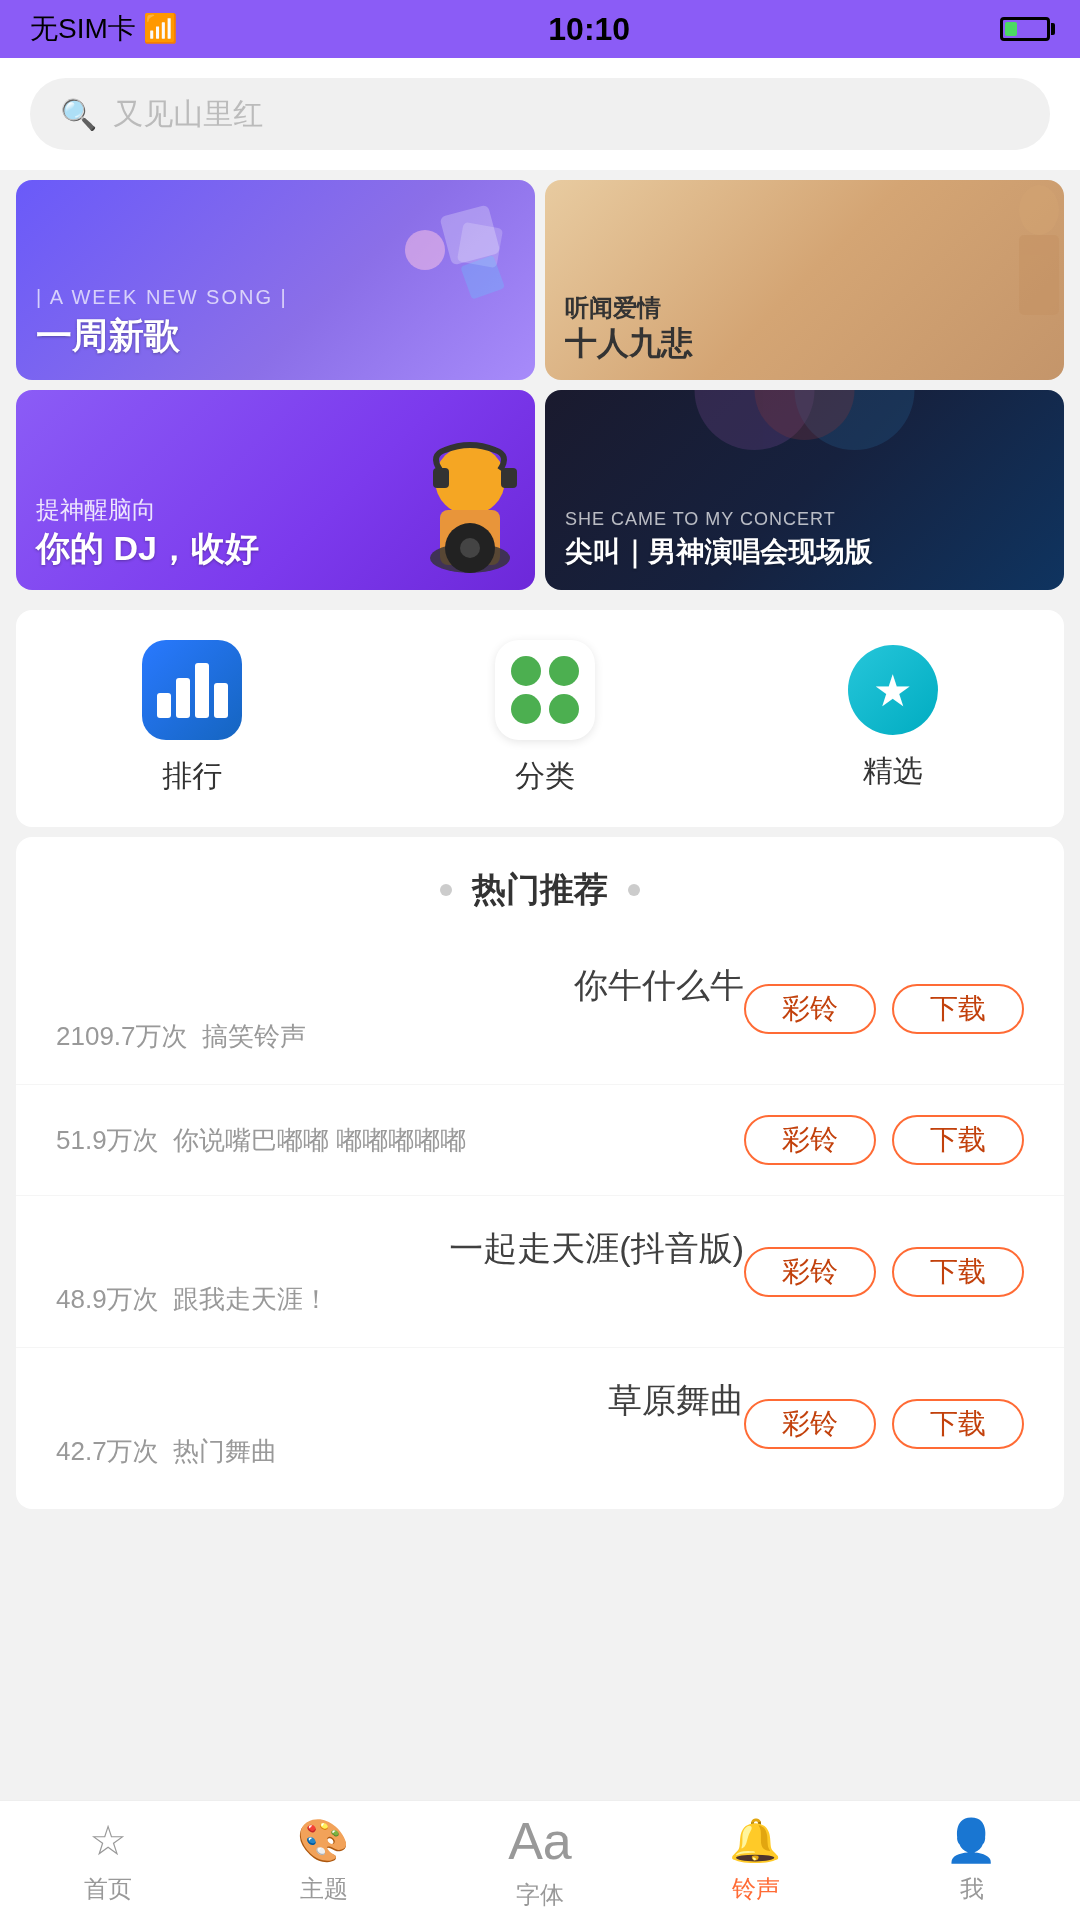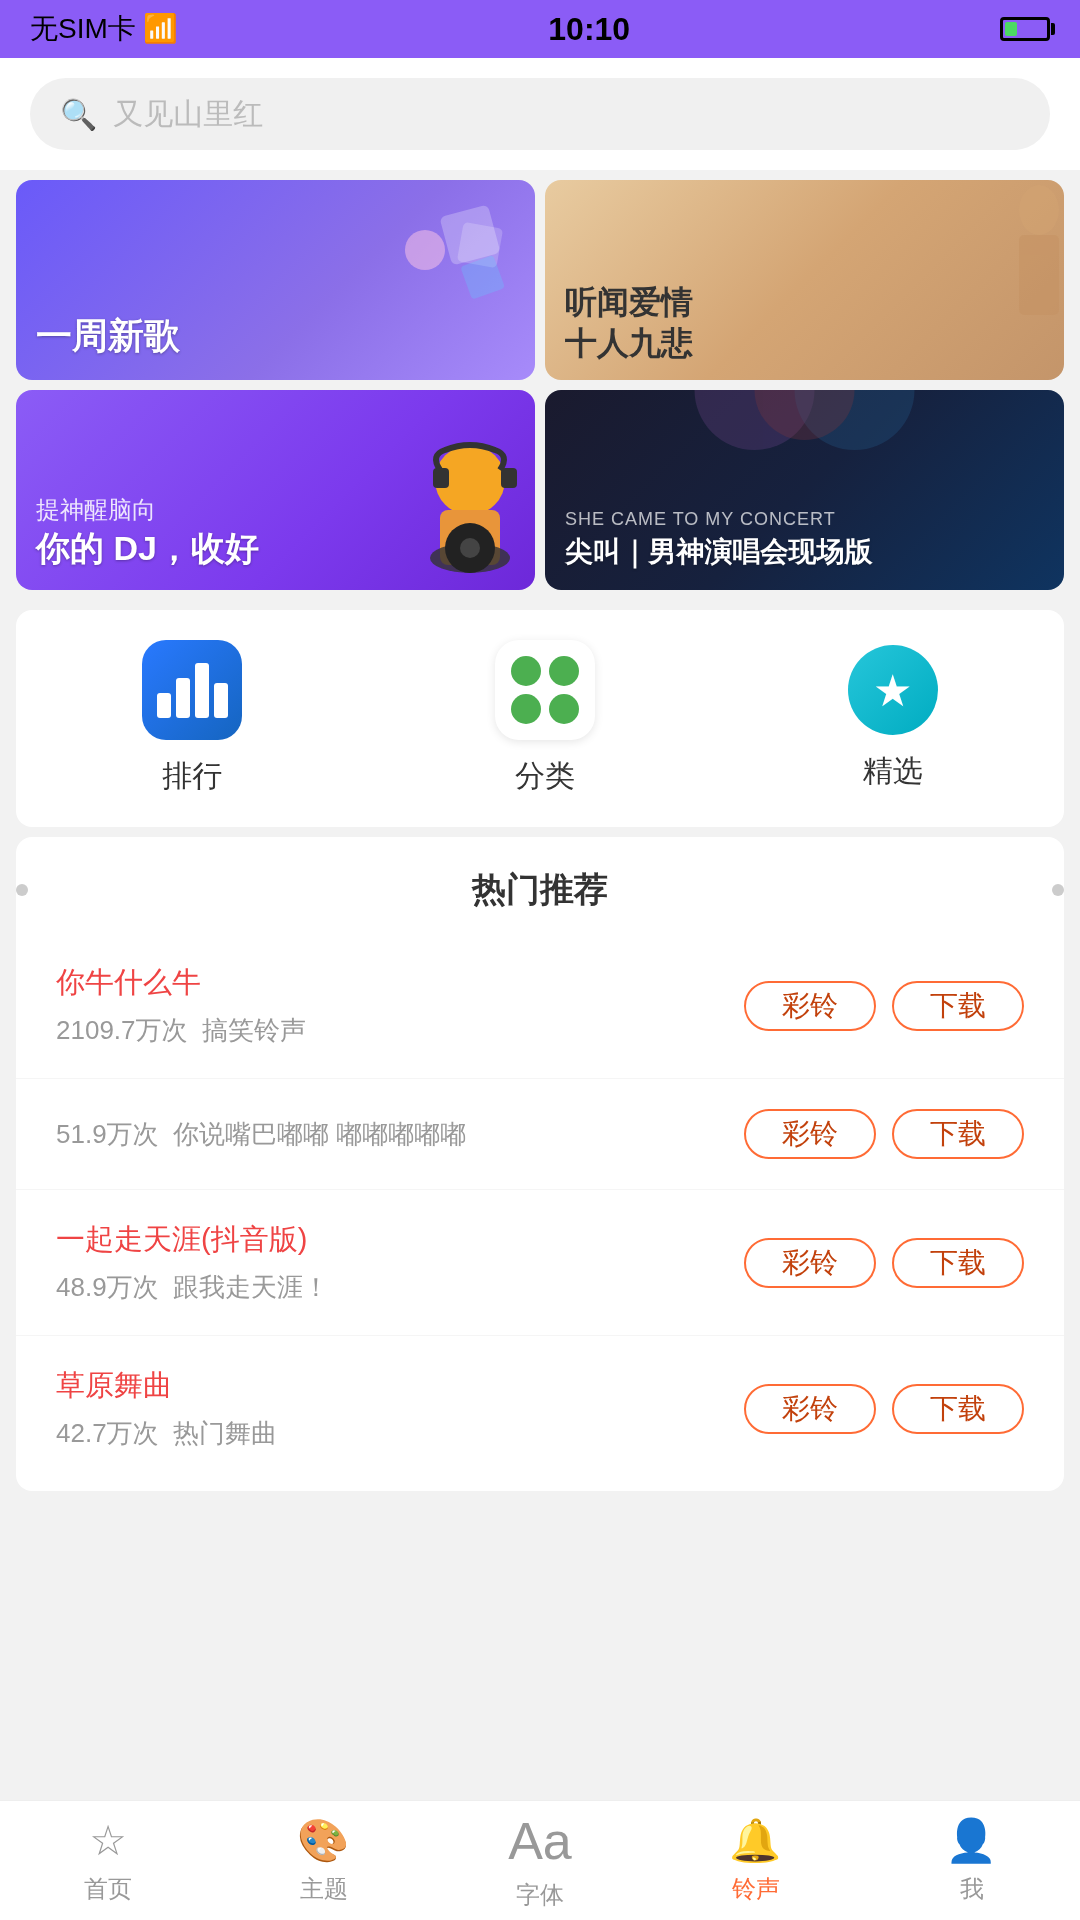--- a/index.html
+++ b/index.html
@@ -234,21 +234,21 @@
     
     .hot-section {
       background: #fff;
       margin: 10px 16px;
       border-radius: 16px;
       padding: 30px 0 10px;
     }
     .hot-header {
       display: flex;
       align-items: center;
-      justify-content: space-between;
+      justify-content: center;
       gap: 20px;
       margin-bottom: 20px;
     }
     .hot-dot {
       width: 12px;
       height: 12px;
       border-radius: 50%;
       background: #ccc;
     }
     .hot-title {
@@ -263,24 +263,25 @@
       padding: 30px 40px;
       border-bottom: 1px solid #f5f5f5;
     }
     .song-item:last-child {
       border-bottom: none;
     }
     .song-info {
       flex: 1;
     }
     .song-name {
-      font-size: 29px;
-      color: #ef4444;
+      font-size: 34px;
+      color: #404040;
       font-weight: 500;
       margin-bottom: 10px;
+      text-align: right;
     }
     .song-meta {
       font-size: 26px;
       color: #999;
     }
     .song-actions {
       display: flex;
       gap: 16px;
       align-items: center;
     }
@@ -368,32 +369,33 @@
   <div class="banner-item banner-1">
 
     <svg class="banner-1-shapes" viewBox="0 0 150 140">
 
       <rect x="70" y="20" width="50" height="50" rx="6" fill="rgba(255,255,255,0.25)" transform="rotate(-15 95 45)"></rect>
       <rect x="85" y="35" width="40" height="40" rx="5" fill="rgba(255,255,255,0.2)" transform="rotate(10 105 55)"></rect>
       <circle cx="50" cy="60" r="20" fill="rgba(255,200,230,0.5)"></circle>
       <rect x="90" y="70" width="35" height="35" rx="4" fill="rgba(100,200,255,0.3)" transform="rotate(-20 107 87)"></rect>
     </svg>
     <div class="banner-text">
+      <div class="banner-tag">| A WEEK NEW SONG |</div>
       <div class="banner-title">一周新歌</div>
     </div>
   </div>
 
   <div class="banner-item banner-2">
 
     <svg style="position:absolute;right:0;top:0;height:100%;opacity:0.4" viewBox="0 0 80 200">
       <ellipse cx="55" cy="30" rx="20" ry="25" fill="#d4a574"></ellipse>
       <rect x="35" y="55" width="40" height="80" rx="5" fill="#c49060"></rect>
     </svg>
     <div class="banner-text" style="padding-bottom:15px;">
-      <div class="banner-title" style="font-size:32px;color:#333;text-shadow:none;">听闻爱情</div>
+      <div class="banner-title" style="font-size:24px;color:#333;text-shadow:none;">听闻爱情</div>
       <div class="banner-title" style="font-size:32px;color:#333;text-shadow:none;">十人九悲</div>
     </div>
   </div>
 
   <div class="banner-item banner-3">
 
     <svg class="banner-3-char" viewBox="0 0 130 150">
 
       <circle cx="75" cy="50" r="35" fill="#f5a623"></circle>
       <rect x="45" y="80" width="60" height="55" rx="8" fill="#e8953a"></rect>

